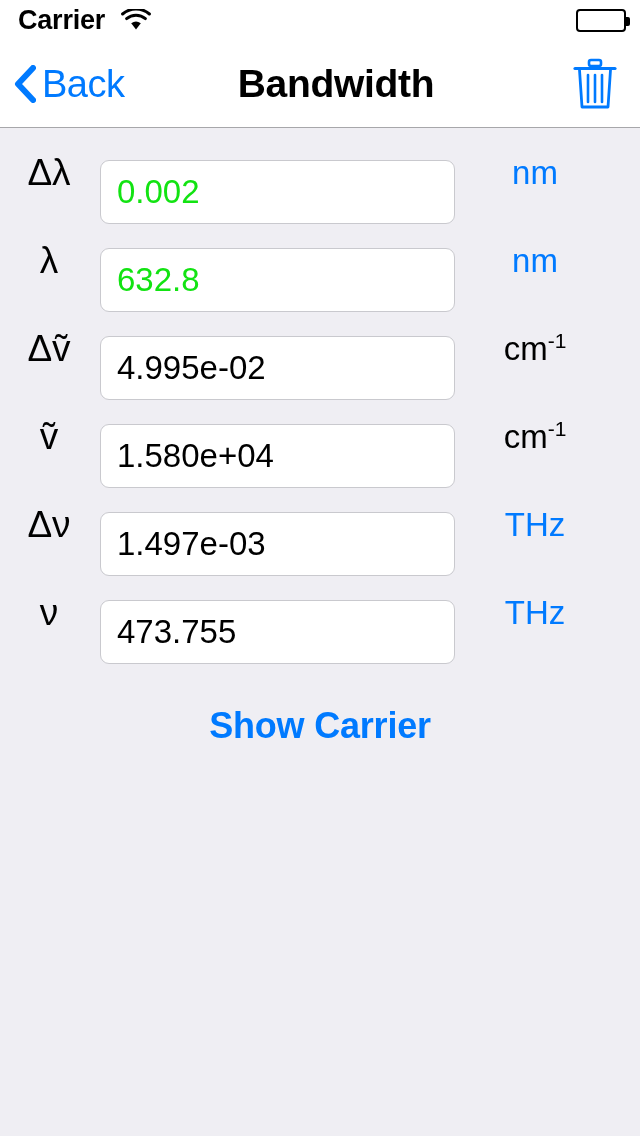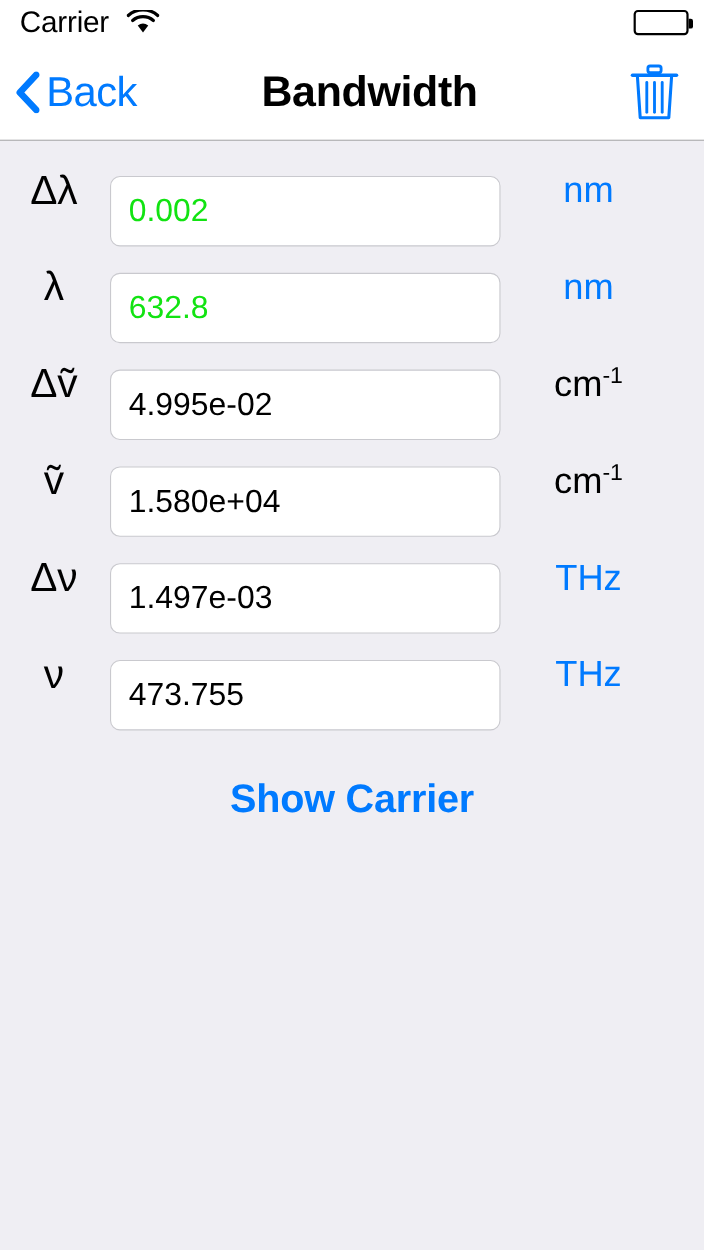--- a/index.html
+++ b/index.html
@@ -10,21 +10,21 @@
     overflow:hidden;
   }
   #screen { position:relative; width:640px; height:1136px; background:#EFEEF3; }
 
   
   .statusbar {
     position:absolute; top:0; left:0; width:640px; height:40px;
     background:#FFFFFF;
     display:flex; align-items:center;
   }
-  .sb-left { position:absolute; left:18px; display:flex; align-items:center; gap:16px; }
+  .sb-left { position:absolute; left:18px; display:flex; align-items:center; gap:16px;font-weight:bold; }
   .sb-carrier { font-size:27px; color:#000; letter-spacing:-0.2px; }
   .sb-center {
     position:absolute; left:0; width:640px; text-align:center;
     font-size:27px; font-weight:bold; color:#000; letter-spacing:0px;
   }
   .sb-right { position:absolute; right:14px; display:flex; align-items:center; }
   .wifi { width:30px; height:22px; position:relative; display:inline-block; }
   .wifi svg { display:block; }
   .battery { width:50px; height:23px; border:2px solid #000; border-radius:4px; position:relative; padding:2px; }
   .battery .fill { width:100%; height:100%; background:#000; border-radius:1px; }
@@ -67,21 +67,21 @@
     position:absolute; left:0; width:98px; text-align:center;
     font-size:37px; color:#000; line-height:1;
   }
   .row-field {
     position:absolute; left:100px; width:355px; height:64px;
     background:#FFFFFF;
     border:1px solid #C9C9CE;
     border-radius:9px;
     display:flex; align-items:center;
     padding-left:16px;
-    font-size:29px;
+    font-size:33px;
     font-family:"Liberation Sans", sans-serif;
     color:#000;
     cursor:text;
     margin-top:40px;
   }
   .row-field.entered { color:#12E312; }
   .row-unit {
     position:absolute; left:455px; width:160px; text-align:center;
     font-size:33px; line-height:1;
   }

